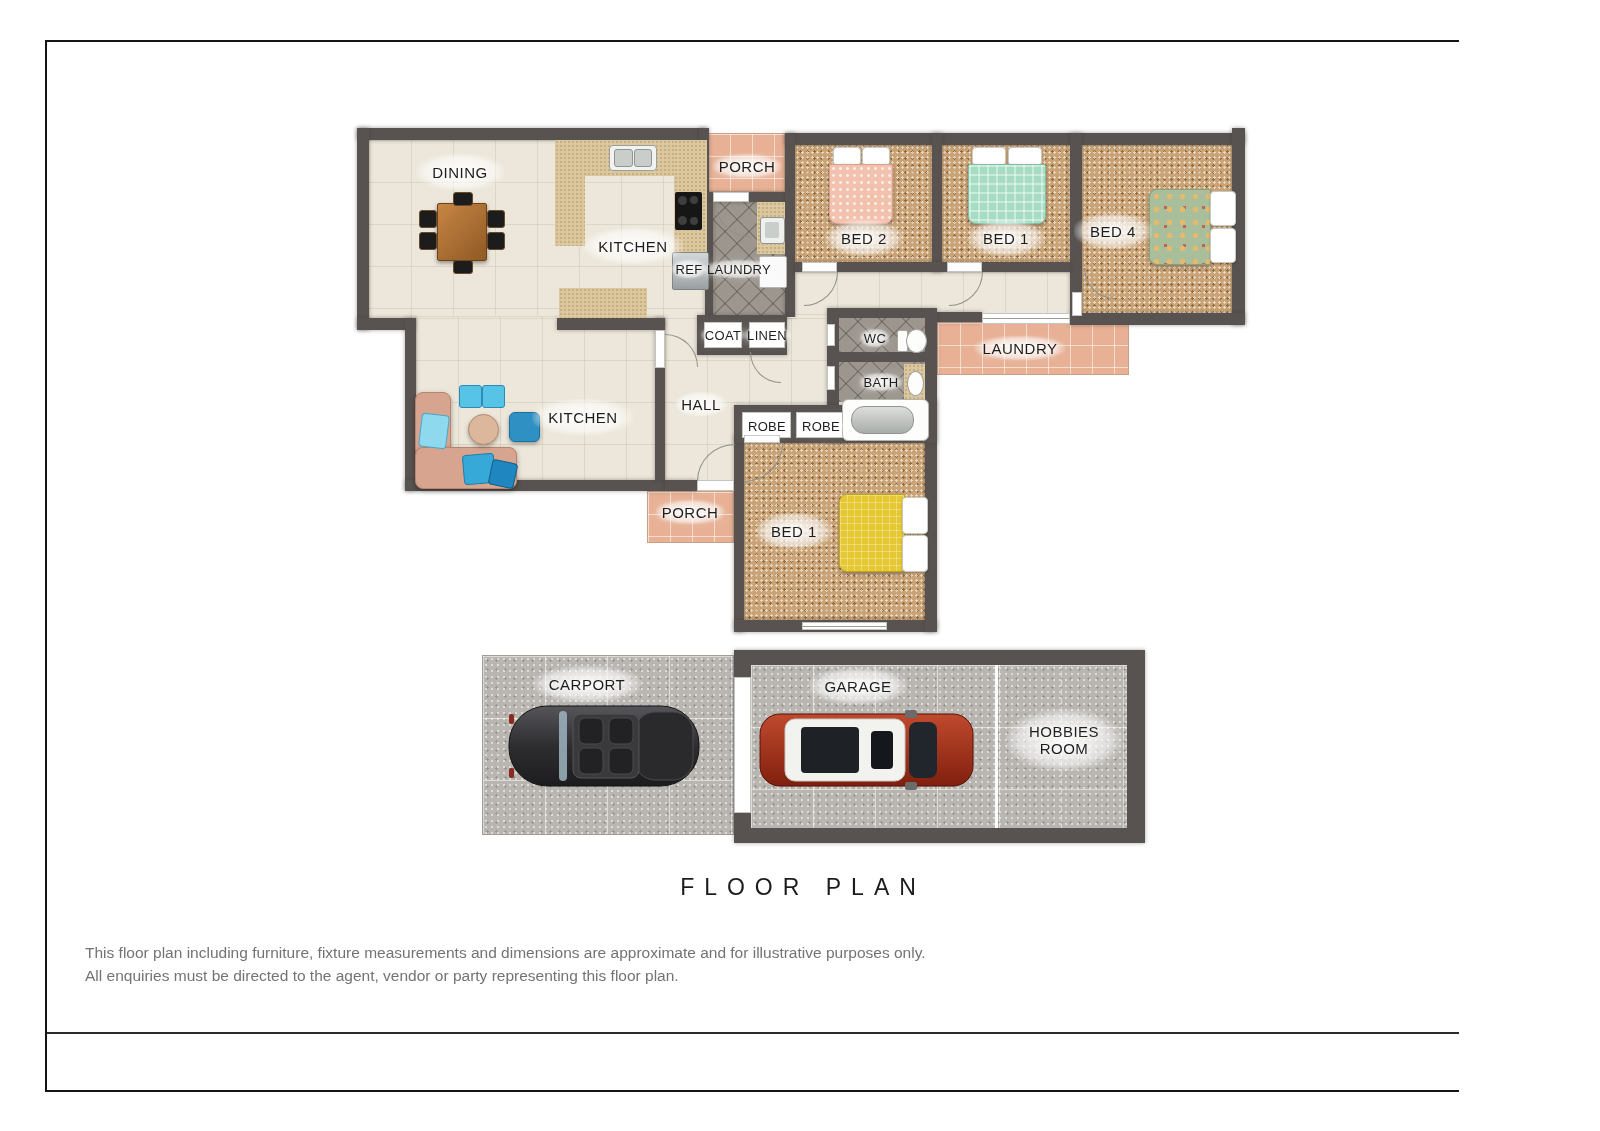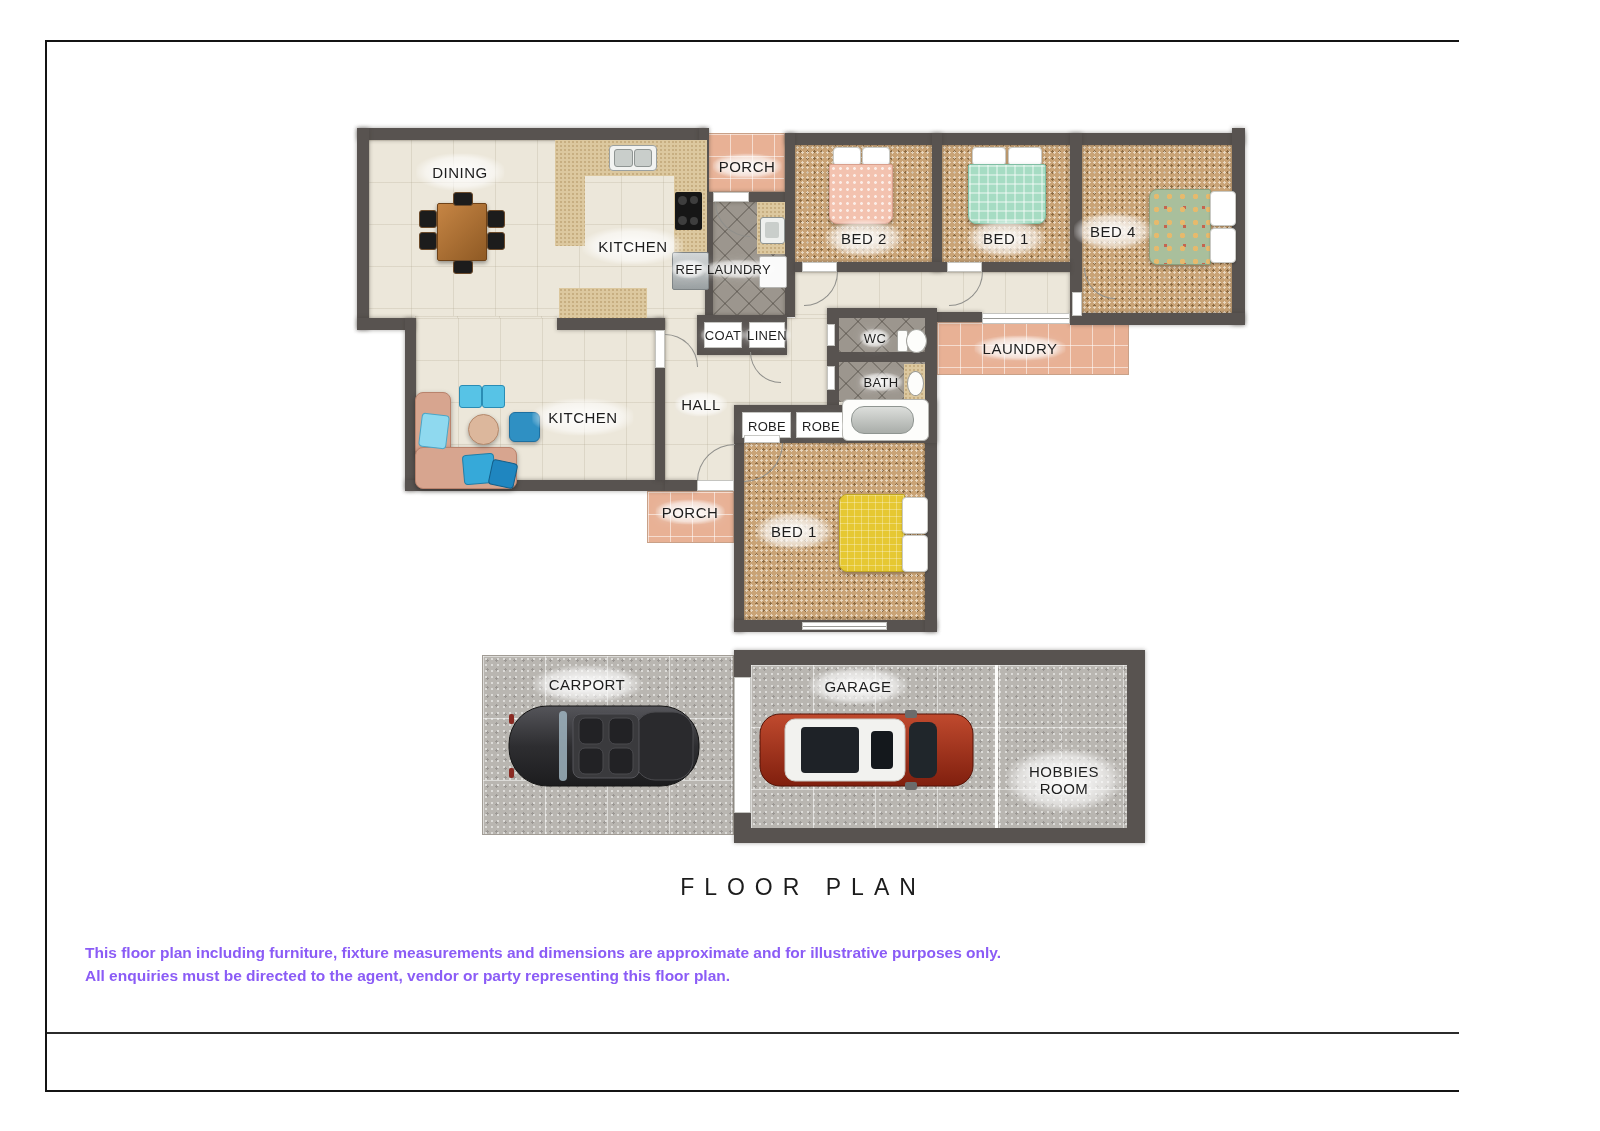--- a/index.html
+++ b/index.html
@@ -43,21 +43,21 @@
        text-shadow:0 0 6px #fff,0 0 10px #fff,0 0 16px #fff;
        background:radial-gradient(ellipse at center,rgba(255,255,255,.95) 0%,rgba(255,255,255,.55) 55%,rgba(255,255,255,0) 75%);
        padding:10px 16px;}
   .lbl-sm{font-size:13px;padding:2px 4px;letter-spacing:.3px;}
   .lbl-wrap{white-space:normal;width:100px;line-height:17px;padding:14px 8px;}
   
   .pillow{background:#ffffff;border:1px solid #c9c9c4;border-radius:4px;box-shadow:0 1px 2px rgba(0,0,0,.25);}
   .chair{background:#1c1c1c;border:1px solid #6b4a2a;border-radius:3px;}
   
   #floorplan-heading{left:796px;top:874px;transform:translateX(-50%);font-size:23px;letter-spacing:10px;color:#1c1c1c;}
-  #disclaimer{left:78px;top:942px;font-size:15.5px;line-height:22.5px;color:#8b5cf6;font-weight:bold;}
+  #disclaimer{left:78px;top:942px;font-size:15.5px;line-height:22.5px;color:#737373;}
   #address{left:76px;top:1044px;font-size:30px;color:#000;}
 </style>
 </head>
 <body>
 
 <div id="stage">
 
   <div class="abs floor-cream" style="left:362px;top:140px;width:336px;height:178px;"></div>
   <div class="abs floor-cream" style="left:408px;top:316px;width:142px;height:16px;"></div>
   <div class="abs floor-cream" style="left:409px;top:318px;width:239px;height:162px;"></div>
@@ -253,21 +253,21 @@
   <div class="lbl lbl-sm" style="left:874px;top:382px;">BATH</div>
   <div class="lbl" style="left:1013px;top:348px;padding:4px 8px;">LAUNDRY</div>
   <div class="lbl" style="left:576px;top:417px;">KITCHEN</div>
   <div class="lbl" style="left:694px;top:404px;padding:4px 6px;">HALL</div>
   <div class="lbl lbl-sm" style="left:760px;top:426px;">ROBE</div>
   <div class="lbl lbl-sm" style="left:814px;top:426px;">ROBE</div>
   <div class="lbl" style="left:683px;top:512px;padding:4px 6px;">PORCH</div>
   <div class="lbl" style="left:787px;top:531px;">BED 1</div>
   <div class="lbl" style="left:580px;top:684px;">CARPORT</div>
   <div class="lbl" style="left:851px;top:686px;">GARAGE</div>
-  <div class="lbl lbl-wrap" style="left:1057px;top:780px;">HOBBIES ROOM</div>
+  <div class="lbl lbl-wrap" style="left:1057px;top:740px;">HOBBIES ROOM</div>
 
   <div class="abs" id="floorplan-heading">FLOOR PLAN</div>
 
   <div class="abs" id="disclaimer">
     <div>This floor plan including furniture, fixture measurements and dimensions are approximate and for illustrative purposes only.</div>
     <div>All enquiries must be directed to the agent, vendor or party representing this floor plan.</div>
   </div>
 
   <div class="abs" id="title-sep"></div>
 

